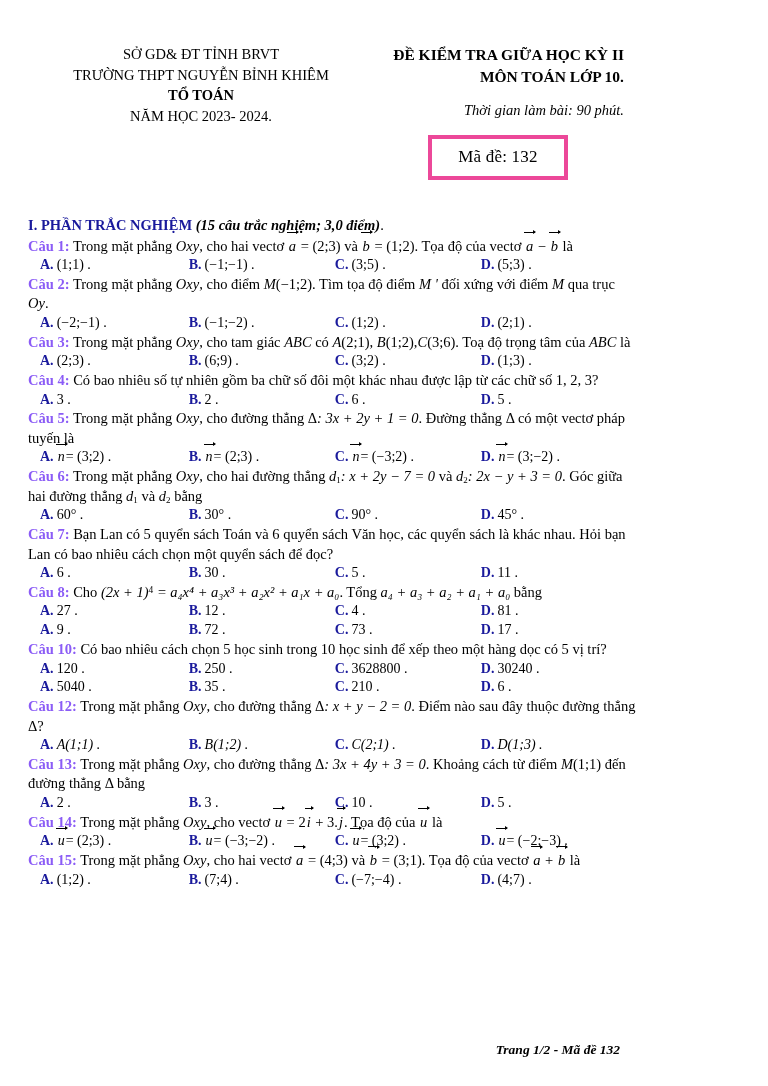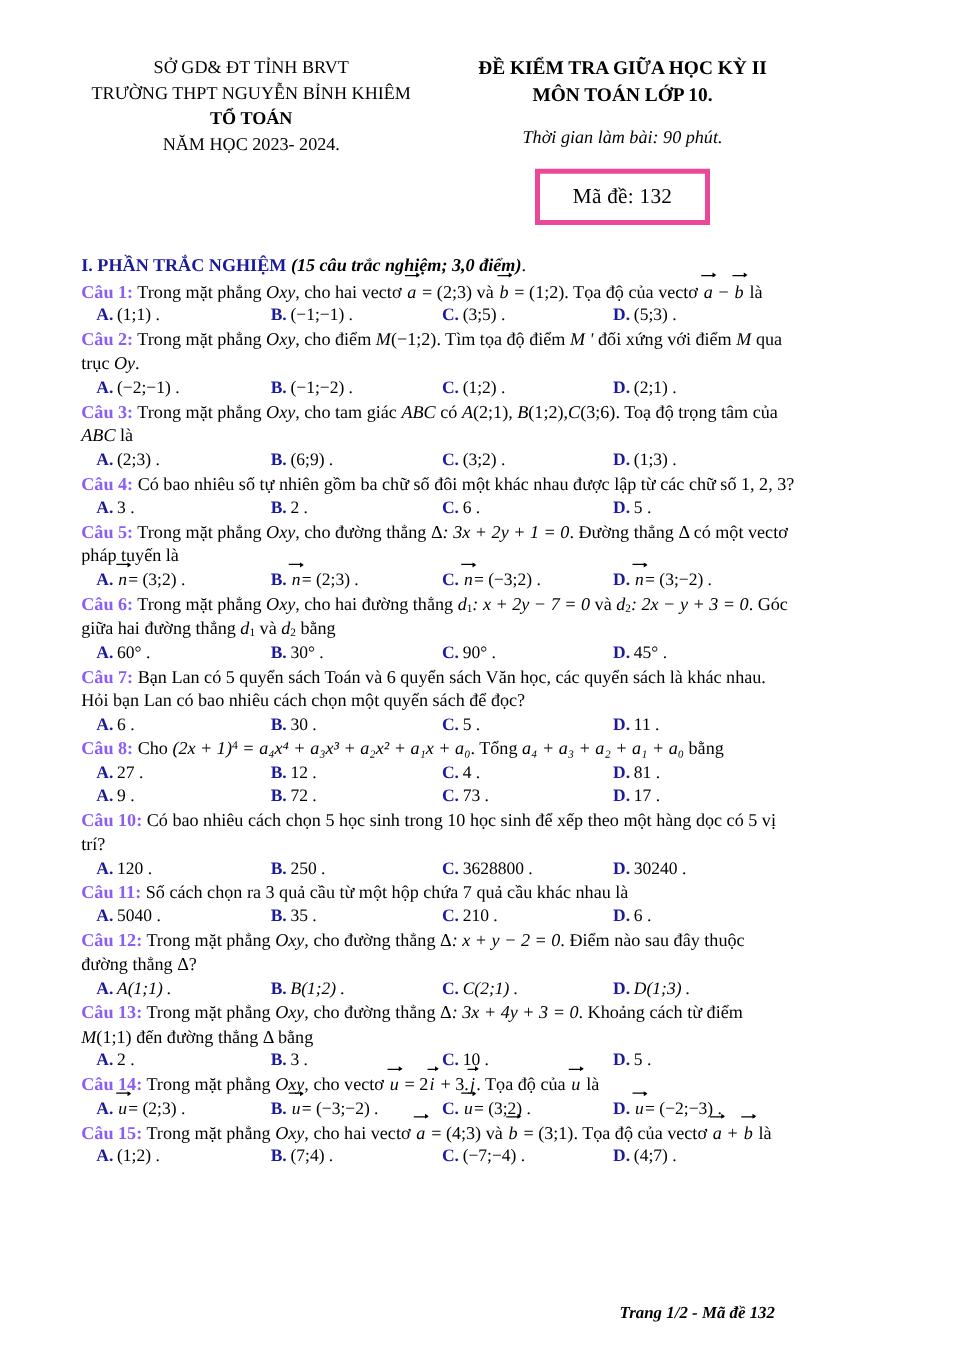--- a/index.html
+++ b/index.html
@@ -30,21 +30,21 @@
     box-sizing: border-box;
   }
   .header-left {
     width: 330px;
     text-align: center;
     font-size: 14.5px;
     line-height: 1.42;
   }
   .header-right {
     flex: 1;
-    text-align: center;
+    text-align: right;
     font-size: 15.5px;
     line-height: 1.42;
     padding-left: 6px;
   }
   .hl-1, .hl-2, .hl-4 { font-weight: normal; }
   .hl-3 { font-weight: bold; }
   .hr-1, .hr-2 { font-weight: bold; }
   .hr-3 {
     font-style: italic;
     font-weight: normal;
@@ -59,23 +59,23 @@
   .code-box {
     border: 4px solid #ec4899;
     padding: 6px 26px 7px 26px;
     font-weight: normal;
     font-size: 17px;
     letter-spacing: 0.2px;
   }
 
   
   .content {
-    padding: 0 24px 0 65px;
+    padding: 0 24px 0 28px;
     box-sizing: border-box;
-    margin-top: 24px;
+    margin-top: 36px;
     font-family: Liberation Serif, serif;
   }
   .section-title {
     font-size: 14.5px;
     margin-bottom: 2px;
     line-height: 1.3;
   }
   .section-title .blue-b {
     color: #1a1a9c;
     font-weight: bold;
@@ -339,24 +339,20 @@
       </div>
       <div class="opts">
         <div class="opt"><span class="opt-letter">A.</span><span>120 .</span></div>
         <div class="opt"><span class="opt-letter">B.</span><span>250 .</span></div>
         <div class="opt"><span class="opt-letter">C.</span><span>3628800 .</span></div>
         <div class="opt"><span class="opt-letter">D.</span><span>30240 .</span></div>
       </div>
     </div>
 
     <div class="q-block">
-      <div class="q-text">
-        <span class="q-label">Câu 11:</span>
-        <span>Số cách chọn ra 3 quả cầu từ một hộp chứa 7 quả cầu khác nhau là</span>
-      </div>
       <div class="opts">
         <div class="opt"><span class="opt-letter">A.</span><span>5040 .</span></div>
         <div class="opt"><span class="opt-letter">B.</span><span>35 .</span></div>
         <div class="opt"><span class="opt-letter">C.</span><span>210 .</span></div>
         <div class="opt"><span class="opt-letter">D.</span><span>6 .</span></div>
       </div>
     </div>
 
     <div class="q-block">
       <div class="q-text">

